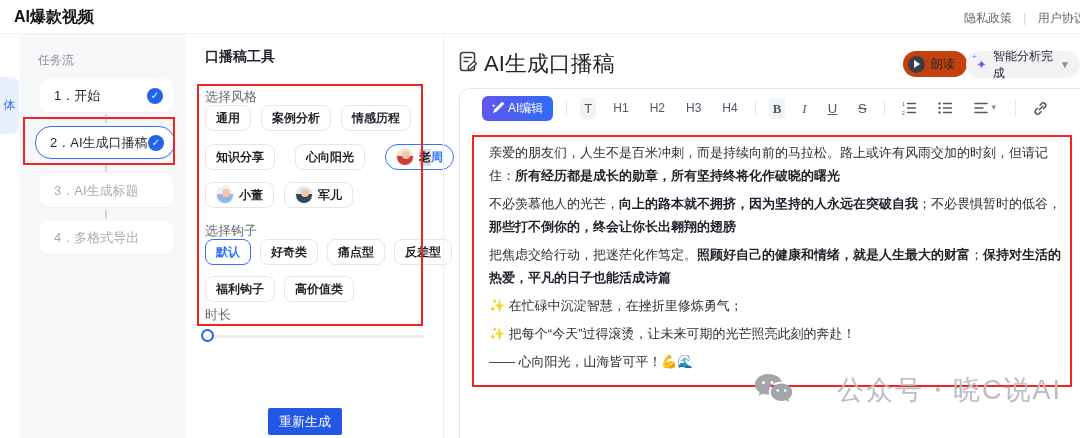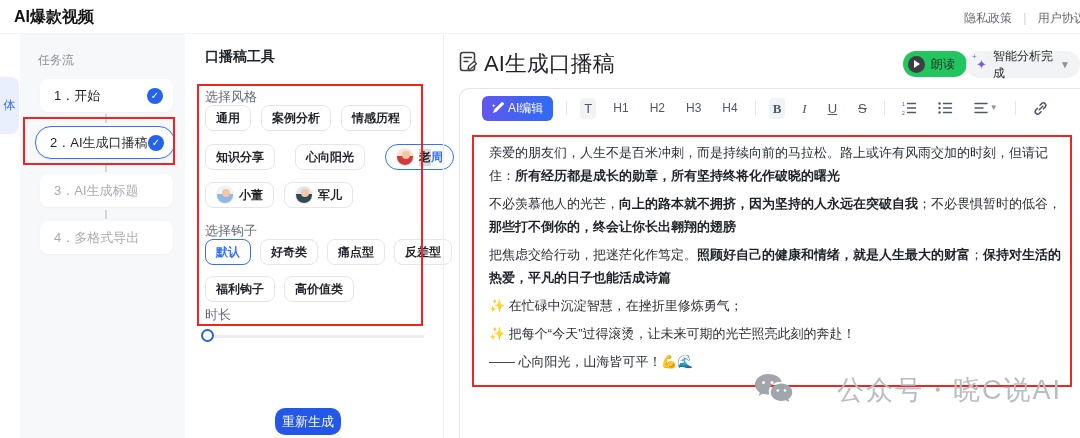--- a/index.html
+++ b/index.html
@@ -44,29 +44,29 @@
   .pill .blue { color:#3370ff; }
   .av { width:18px; height:18px; border-radius:50%; flex:none; position:relative; overflow:hidden; border:1px solid #eee; }
   .av::before { content:""; position:absolute; left:5px; top:2px; width:8px; height:8px; border-radius:50%; background:#f3c6a5; }
   .av-red { background:linear-gradient(#f7e3d2 45%, #d23b3b 45%); }
   .av-blue { background:linear-gradient(#eef3f8 45%, #8fb9e6 45%); }
   .av-dark { background:linear-gradient(#dfe7ea 45%, #2e4a56 45%); }
 
   .slider-track { position:absolute; left:206px; top:335px; width:218px; height:3px; background:#ededf0; border-radius:2px; }
   .slider-handle { position:absolute; left:201px; top:329px; width:13px; height:13px; border-radius:50%;
     background:#fff; border:2.5px solid #2463eb; cursor:pointer; }
-  .regen-btn { position:absolute; left:275px; top:408px; width:66px; height:27px; background:#2457e6; color:#fff;
-    font-size:13px; border:none; border-radius:10px; cursor:pointer; display:flex; align-items:center; justify-content:center; }
+  .regen-btn { position:absolute; left:268px; top:408px; width:74px; height:27px; background:#2457e6; color:#fff;
+    font-size:13px; border:none; border-radius:2px; cursor:pointer; display:flex; align-items:center; justify-content:center; }
 
   .vdivider { position:absolute; left:443px; top:34px; width:1px; height:404px; background:#efeff1; }
 
   
   .doc-icon { position:absolute; left:459px; top:51px; }
   .editor-title { position:absolute; left:484px; top:49px; font-size:22px; font-weight:500; color:#1f2329; }
-  .read-btn { position:absolute; left:903px; top:51px; height:26px; background:#22c55e; border-radius:14px;
+  .read-btn { position:absolute; left:903px; top:51px; height:26px; background:#c2410c; border-radius:14px;
     display:flex; align-items:center; gap:6px; padding:0 12px 0 5px; font-size:12px; color:#1f2329; cursor:pointer; }
   .play-circle { width:17px; height:17px; border-radius:50%; background:#3b3f45; display:flex; align-items:center; justify-content:center; }
   .play-circle::before { content:""; border-style:solid; border-width:4px 0 4px 6px; border-color:transparent transparent transparent #fff; margin-left:1px; }
   .analysis-btn { position:absolute; left:966px; top:51px; height:27px; background:#f2f3f5; border-radius:14px;
     display:flex; align-items:center; gap:6px; padding:0 10px; font-size:12px; color:#1f2329; cursor:pointer; }
   .sparkle { color:#7c5cf0; font-size:13px; position:relative; line-height:1; }
   .sparkle::before { content:"+"; position:absolute; left:-4px; top:-5px; font-size:8px; color:#7c5cf0; }
   .chev { color:#8a8f99; font-size:10px; }
 
   .editor-box { position:absolute; left:459px; top:88px; width:640px; height:360px;

